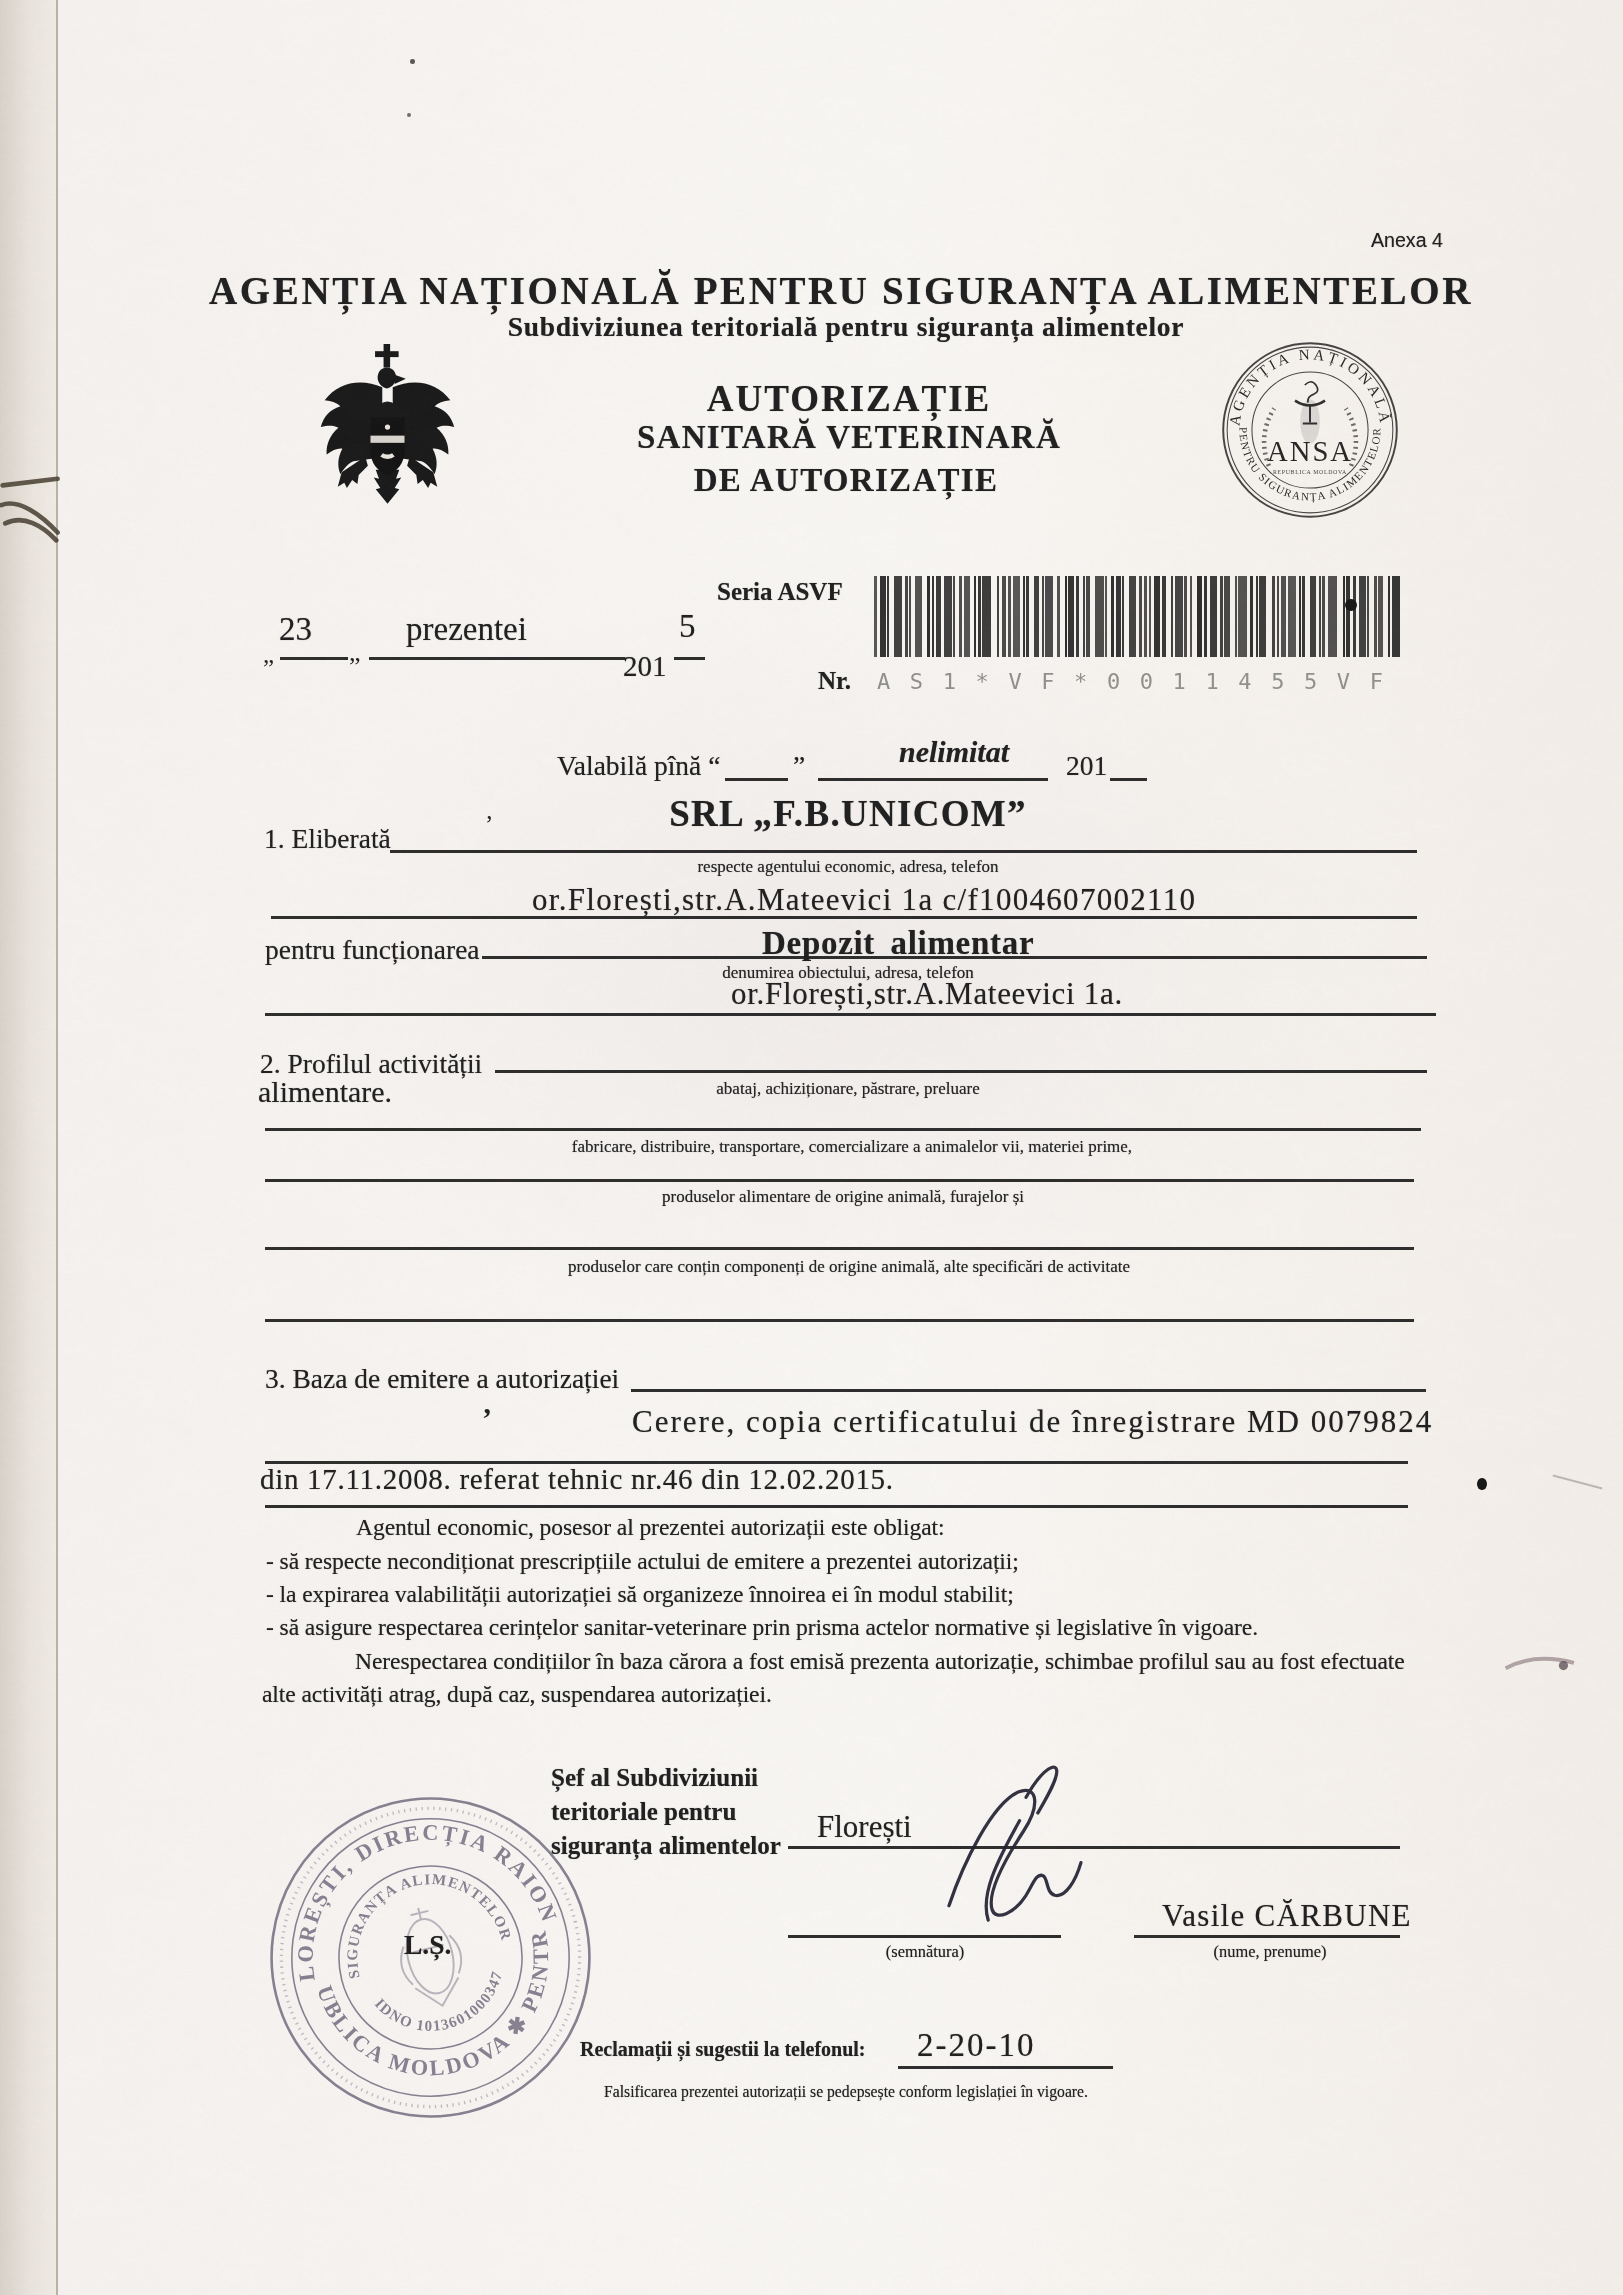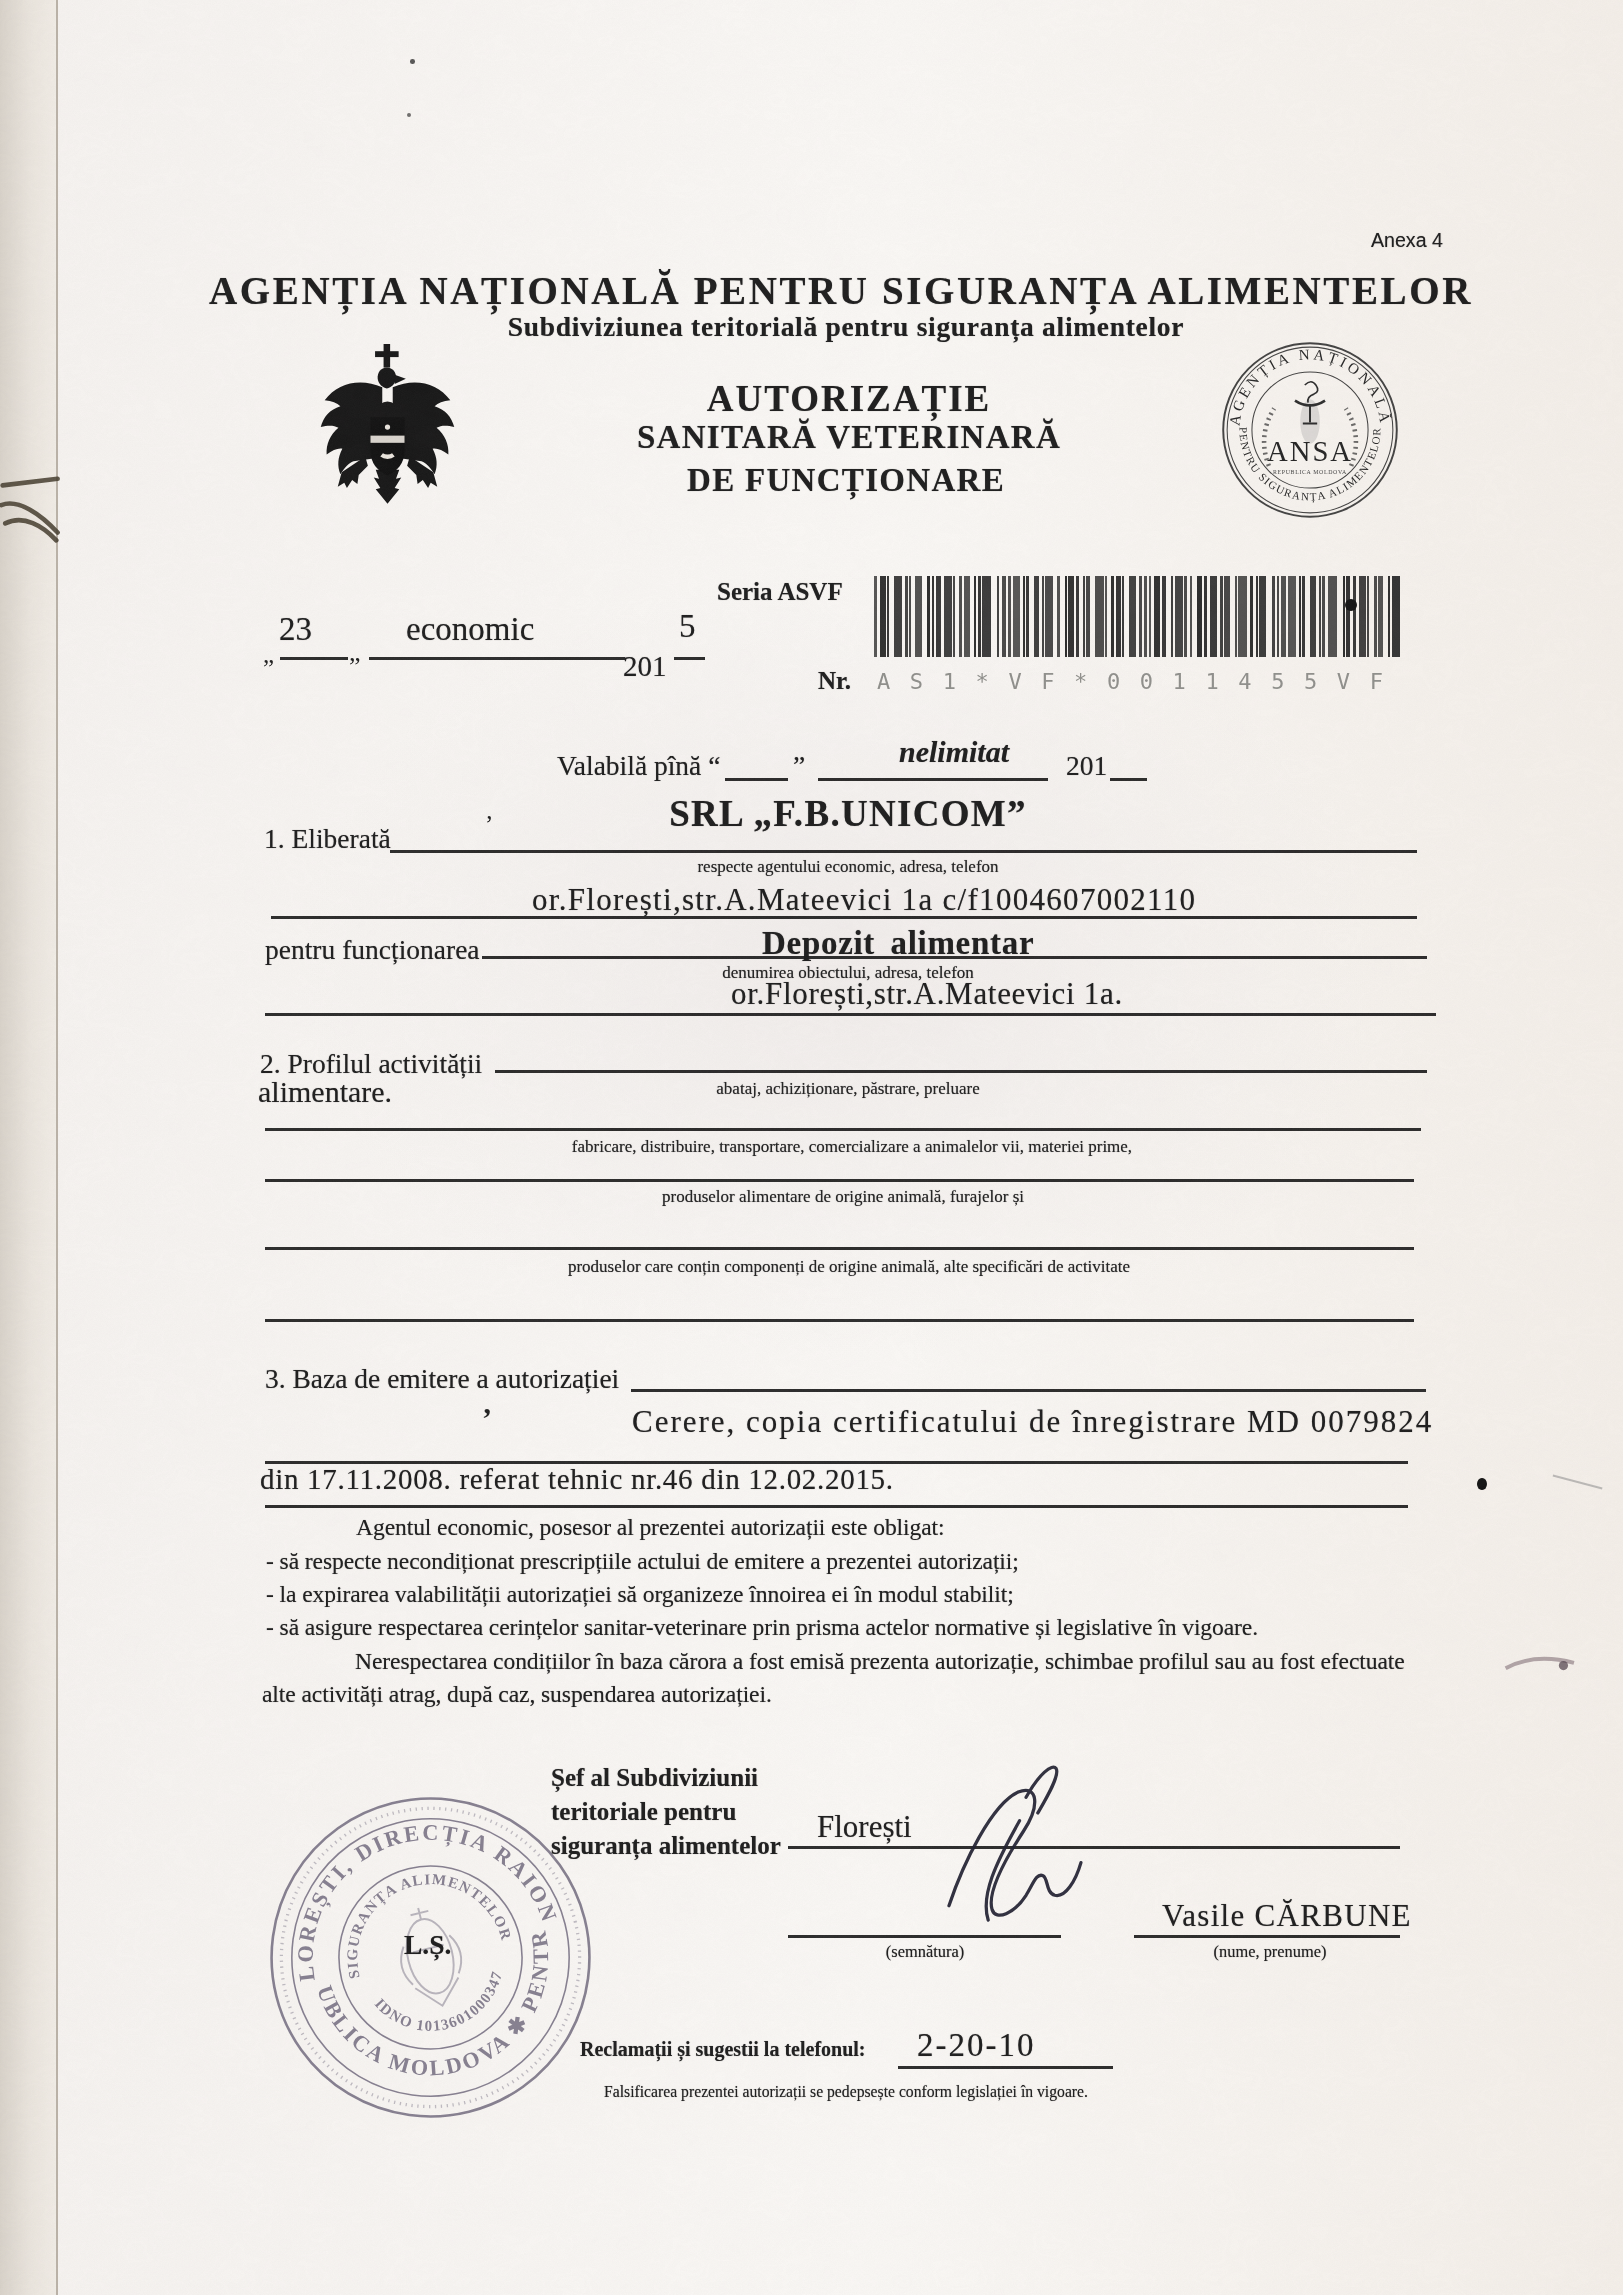--- a/index.html
+++ b/index.html
@@ -61,21 +61,21 @@
       <path d="M140 172 l36 24 6 22 -10 -6 -4 8 -8 -12 -8 6 -2 -14 -14 -14 z"></path>
     </g>
     <path d="M80 112 h52 v50 c0 21 -11 32 -26 39 c-15 -7 -26 -18 -26 -39 z" fill="#101010"></path>
     <rect x="80" y="140" width="52" height="11" fill="#eae5dd" opacity="0.92"></rect>
     <circle cx="106" cy="127" r="4" fill="#eae5dd"></circle>
     <path d="M95 172 a14 10 0 0 0 22 0 l-4 -5 a10 7 0 0 1 -14 0 z" fill="#eae5dd"></path>
   </svg>
 
   <div class="abs ctr b fuz nowrap" style="left:849px;top:377px;font-size:37px;letter-spacing:2px;">AUTORIZAȚIE</div>
   <div class="abs ctr b fuz nowrap" style="left:849px;top:419px;font-size:33px;letter-spacing:1.3px;">SANITARĂ VETERINARĂ</div>
-  <div class="abs ctr b fuz nowrap" style="left:846px;top:462px;font-size:33px;letter-spacing:1.3px;">DE FUNCȚIONARE</div>
+  <div class="abs ctr b fuz nowrap" style="left:846px;top:462px;font-size:33px;letter-spacing:1.3px;">DE AUTORIZAȚIE</div>
 
   <svg class="abs" style="left:1218px;top:338px;" width="184" height="184" viewBox="0 0 282 282">
     <g stroke="#2e2e2e" fill="none" opacity="0.9">
       <circle cx="141" cy="141" r="133" stroke-width="3"></circle>
       <circle cx="141" cy="141" r="127" stroke-width="1.6"></circle>
       <circle cx="141" cy="141" r="89" stroke-width="1.6"></circle>
     </g>
     <defs>
       <path id="sealTop" d="M33 141 A108 108 0 0 1 249 141"></path>
       <path id="sealBot" d="M33 141 A108 108 0 0 0 249 141"></path>
@@ -179,21 +179,21 @@
       <i style="left:514px;width:1.7px;opacity:0.9299999999999999"></i>
       <i style="left:518px;width:7.7px;opacity:0.9"></i>
     </div>
   <div class="dot" style="left:1345px;top:599px;width:11.8px;height:11.8px;"></div>
   <div class="abs b fuz nowrap" style="left:818px;top:667px;font-size:25px;">Nr.</div>
   <div class="abs mono nowrap" style="left:877px;top:669px;font-size:22px;letter-spacing:19.6px;color:#8f8f8b;">AS1*VF*0011455VF</div>
 
   <div class="abs nowrap" style="left:263px;top:641px;font-size:25px;">„</div>
   <div class="abs nowrap fuz" style="left:279px;top:611px;font-size:33px;">23</div>
   <div class="abs nowrap" style="left:349px;top:638px;font-size:26px;">„</div>
-  <div class="abs nowrap fuz" style="left:406px;top:611px;font-size:33px;">economic</div>
+  <div class="abs nowrap fuz" style="left:406px;top:611px;font-size:33px;">prezentei</div>
   <div class="abs nowrap fuz" style="left:623px;top:650px;font-size:29px;">201</div>
   <div class="abs nowrap fuz" style="left:679px;top:608px;font-size:33px;">5</div>
   <div class="uline" style="left:280px;top:657px;width:68px;"></div>
   <div class="uline" style="left:369px;top:657px;width:256px;"></div>
   <div class="uline" style="left:674px;top:657px;width:31px;"></div>
 
   <div class="abs nowrap fuz" style="left:557px;top:750px;font-size:27.5px;">Valabilă pînă “</div>
   <div class="uline" style="left:725px;top:778px;width:63px;"></div>
   <div class="abs nowrap fuz" style="left:793px;top:750px;font-size:27.5px;">”</div>
   <div class="uline" style="left:818px;top:778px;width:230px;"></div>

